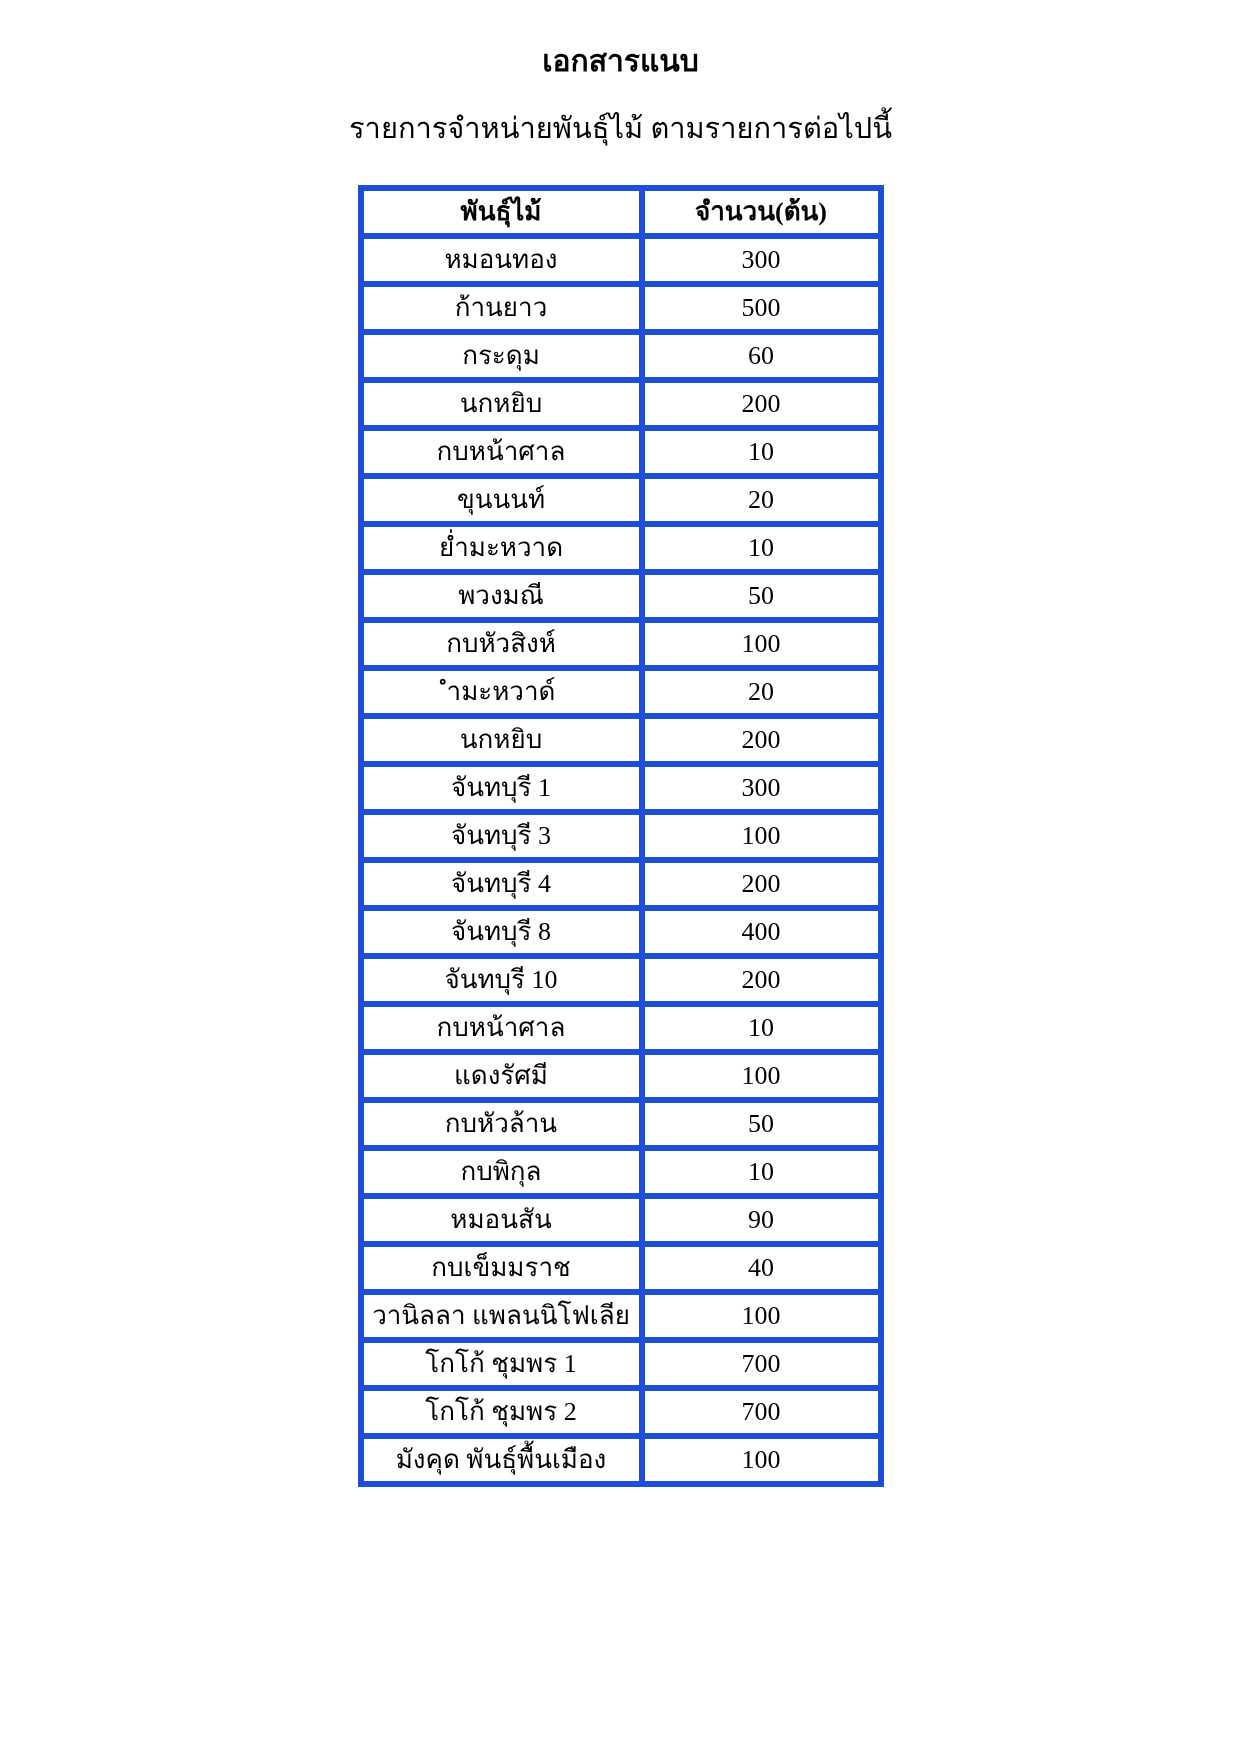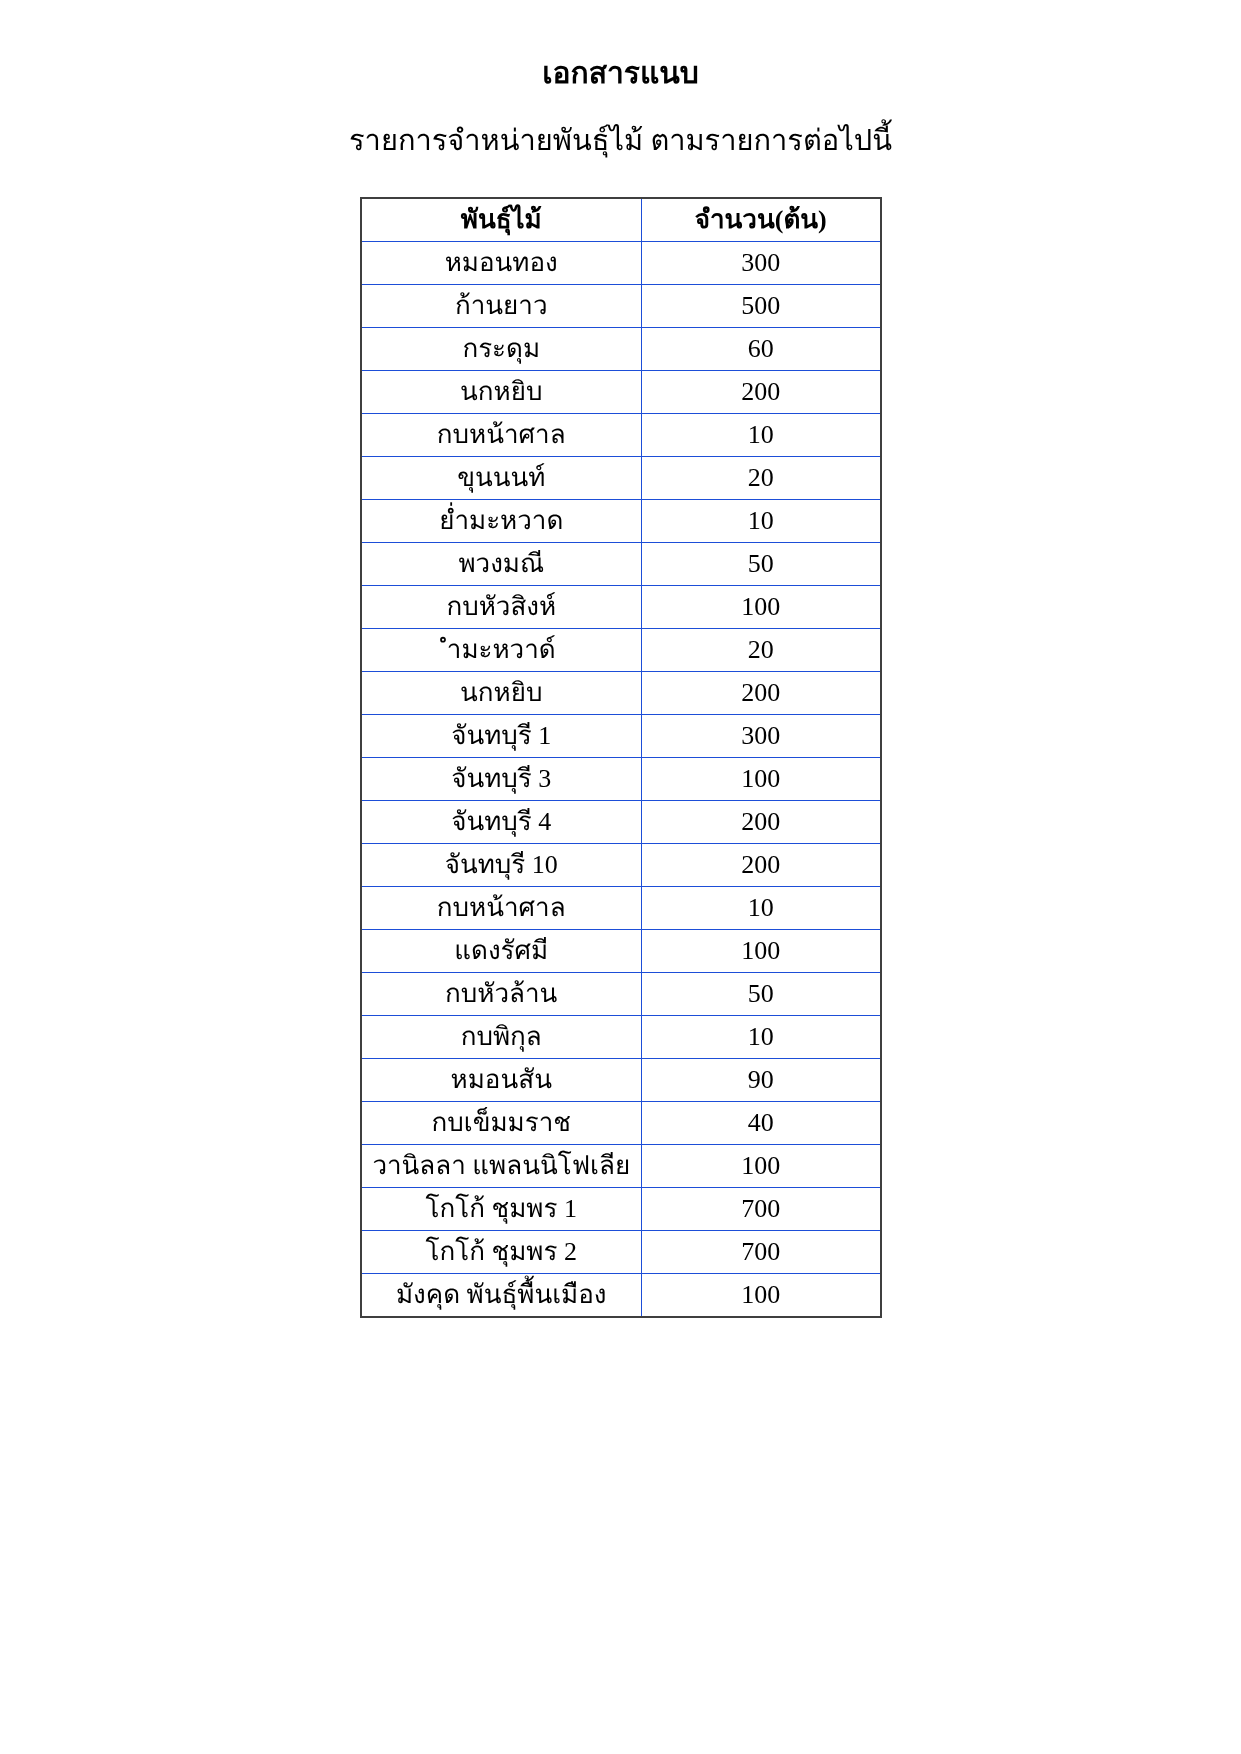--- a/index.html
+++ b/index.html
@@ -14,21 +14,21 @@
     font-family: "Liberation Serif", "DejaVu Serif", serif;
     overflow: hidden;
   }
   .page {
     width: 1241px;
     height: 1754px;
     position: relative;
   }
   .doc-title {
     margin: 0;
-    padding-top: 56px;
+    padding-top: 44px;
     text-align: center;
     font-size: 30px;
     font-weight: bold;
     line-height: 1.15;
   }
   .doc-subtitle {
     margin: 16px;
     padding-top: 16px;
     text-align: center;
     font-size: 29px;
@@ -38,21 +38,21 @@
   table.plant-table {
     border-collapse: collapse;
     margin: 40px auto 0 auto;
     table-layout: fixed;
     border: 2px solid #3f3f3f;
   }
   table.plant-table col.col-name { width: 281px; }
   table.plant-table col.col-qty  { width: 239px; }
   table.plant-table th,
   table.plant-table td {
-    border: 1px solid #1d4ed8;
+    border: 6px solid #1d4ed8;
     height: 42px;
     padding: 0;
     text-align: center;
     vertical-align: middle;
     font-size: 26px;
     line-height: 1.0;
     overflow: hidden;
     white-space: nowrap;
     margin-top: 32px;
   }
@@ -131,20 +131,24 @@
         </tr>
         <tr>
           <td>จันทบุรี 3</td>
           <td>100</td>
         </tr>
         <tr>
           <td>จันทบุรี 4</td>
           <td>200</td>
         </tr>
         <tr>
+          <td>จันทบุรี 8</td>
+          <td>400</td>
+        </tr>
+        <tr>
           <td>จันทบุรี 10</td>
           <td>200</td>
         </tr>
         <tr>
           <td>กบหน้าศาล</td>
           <td>10</td>
         </tr>
         <tr>
           <td>แดงรัศมี</td>
           <td>100</td>

